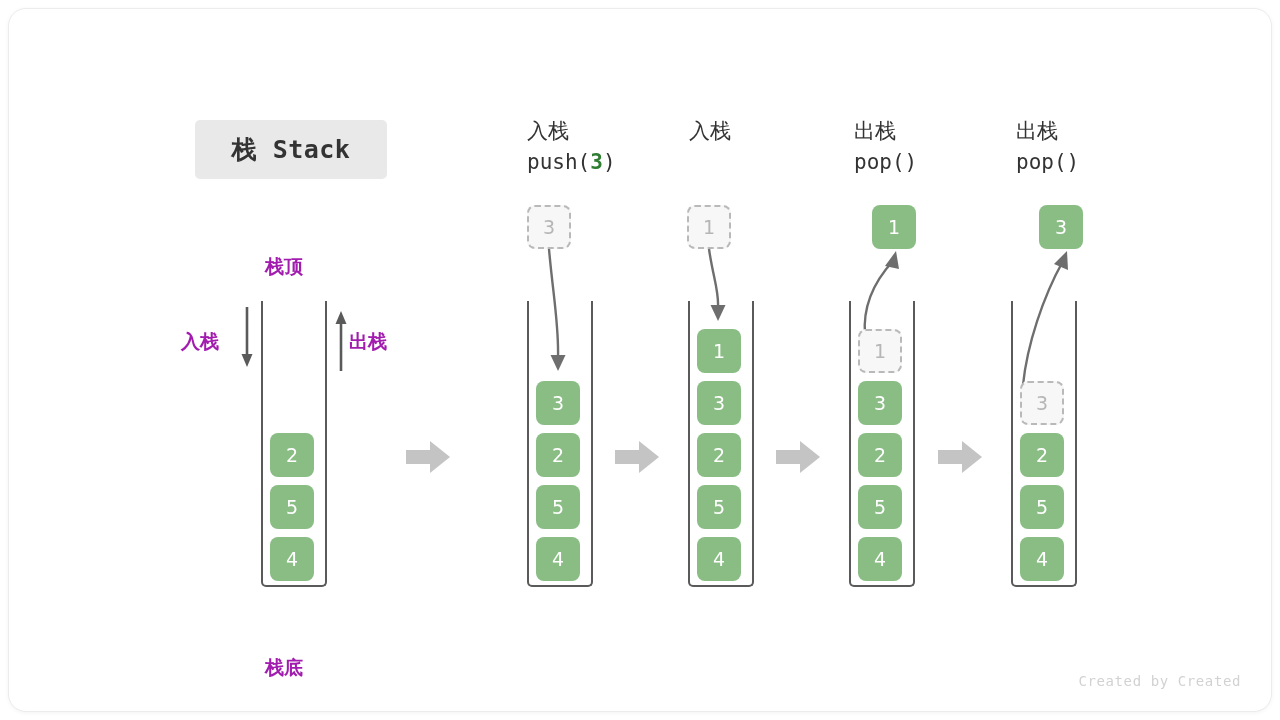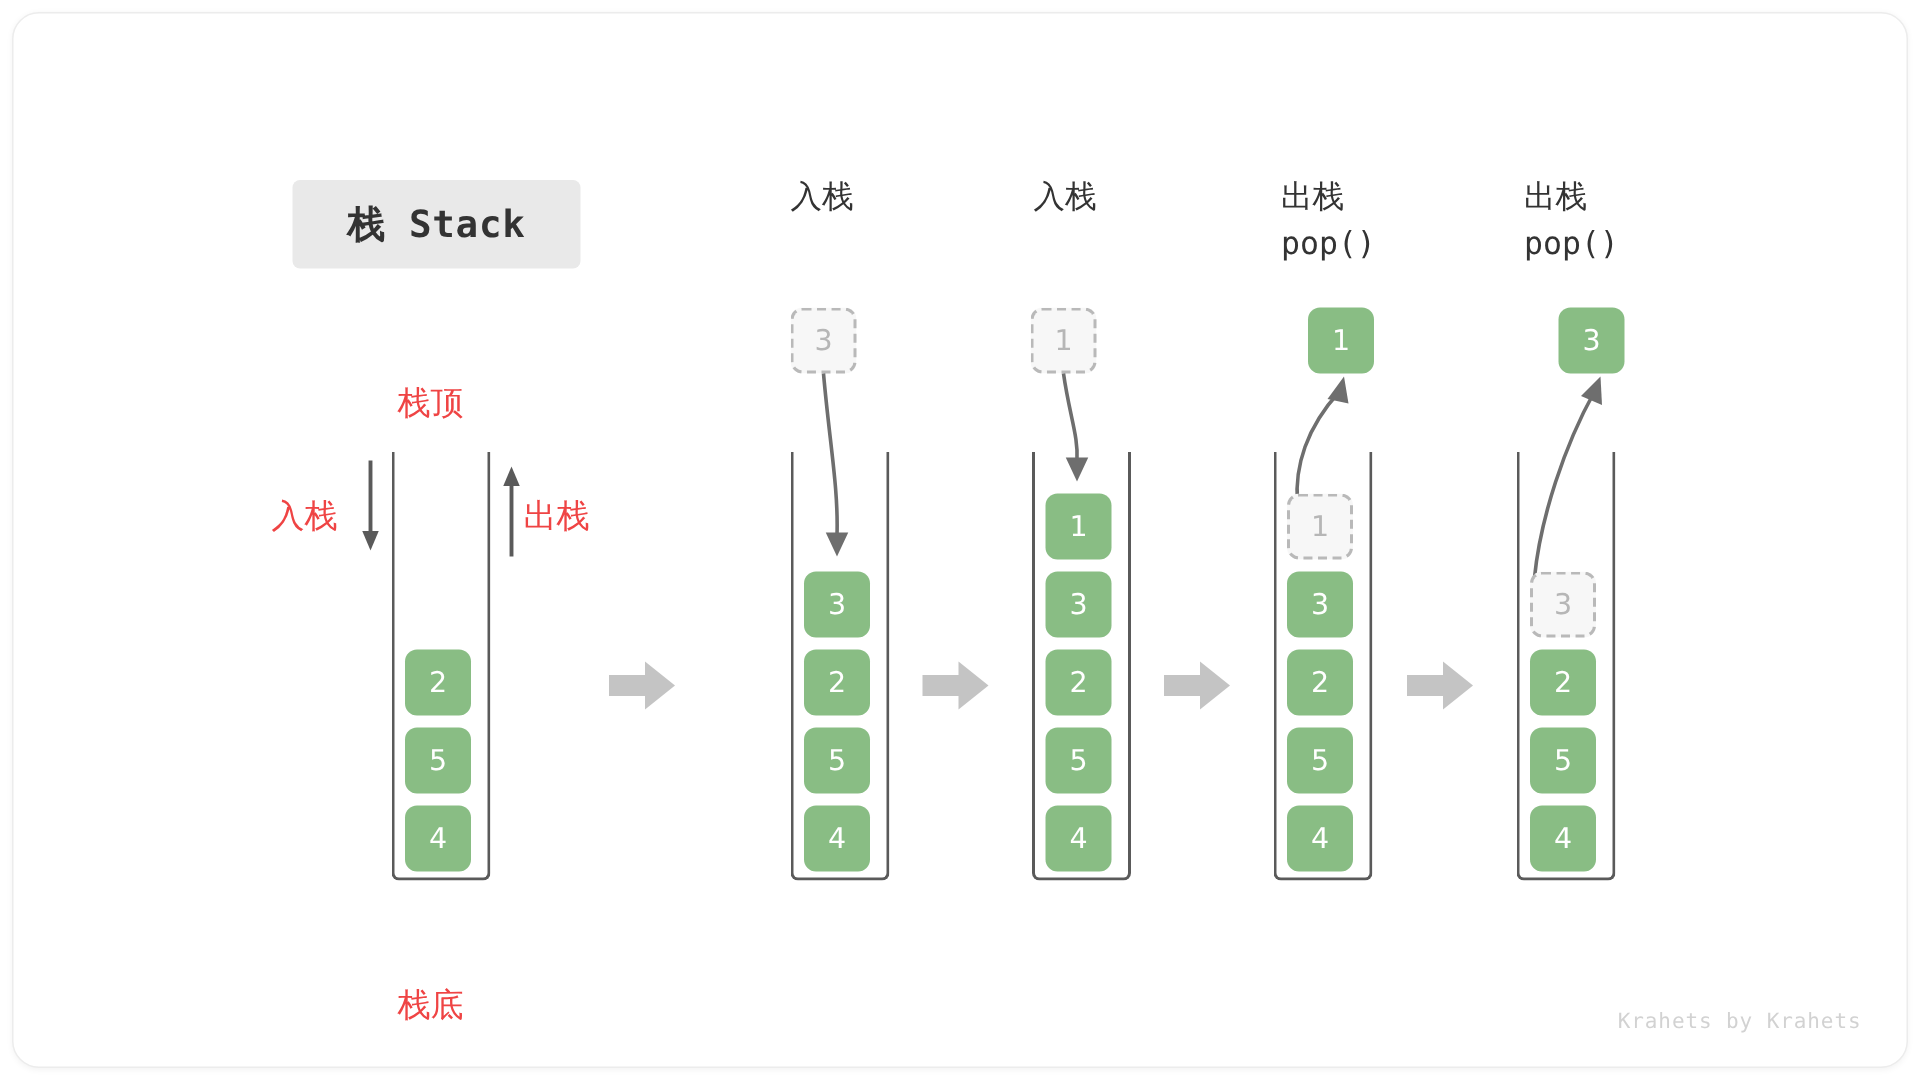--- a/index.html
+++ b/index.html
@@ -47,23 +47,23 @@
     font-size: 25px;
     font-weight: bold;
     color: #333333;
     letter-spacing: 0.5px;
     white-space: nowrap;
   }
 
   
   .cjk-label {
     font-family: "DejaVu Sans", sans-serif;
-    font-size: 22px;
-    font-weight: normal;
-    color: #ef4444;
+    font-size: 19px;
+    font-weight: bold;
+    color: #a21caf;
     white-space: nowrap;
   }
 
   
   .col-header {
     width: 180px;
     text-align: left;
   }
   .col-header .line1 {
     font-family: "DejaVu Sans", sans-serif;
@@ -179,20 +179,21 @@
   </div>
 
   <div class="abs" style="left:397px; top:430px;">
     <svg class="step-arrow" viewBox="0 0 44 36">
       <polygon points="0,11 24,11 24,2 44,18 24,34 24,25 0,25" fill="#c4c4c4"></polygon>
     </svg>
   </div>
 
   <div class="abs col-header" style="left:518px; top:107px;">
     <div class="line1">入栈</div>
+    <div class="line2"><span>push(</span><span class="arg">3</span><span>)</span></div>
   </div>
 
   <div class="abs box ghost" style="left:518px; top:196px;">3</div>
 
   <div class="abs" style="left:518px; top:236px;">
     <svg width="70" height="140" viewBox="0 0 70 140">
       <path d="M 22 4 C 26 50, 32 80, 31 112" stroke="#6e6e6e" stroke-width="2.4" fill="none"></path>
       <polygon points="31,126 23.5,110 38.5,110" fill="#6e6e6e"></polygon>
     </svg>
   </div>
@@ -302,15 +303,15 @@
   <div class="abs" style="left:1011px; top:372px;">
     <div class="box ghost">3</div>
     <div style="height:8px"></div>
     <div class="box filled">2</div>
     <div style="height:8px"></div>
     <div class="box filled">5</div>
     <div style="height:8px"></div>
     <div class="box filled">4</div>
   </div>
 
-  <div id="watermark" class="abs">Krahets by Krahets</div>
+  <div id="watermark" class="abs">Created by Created</div>
 
 </div>
 
 </body></html>

